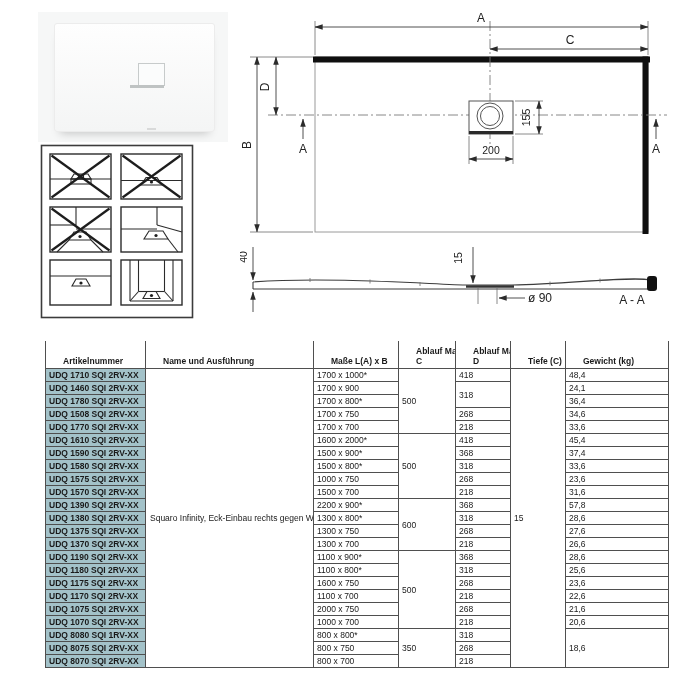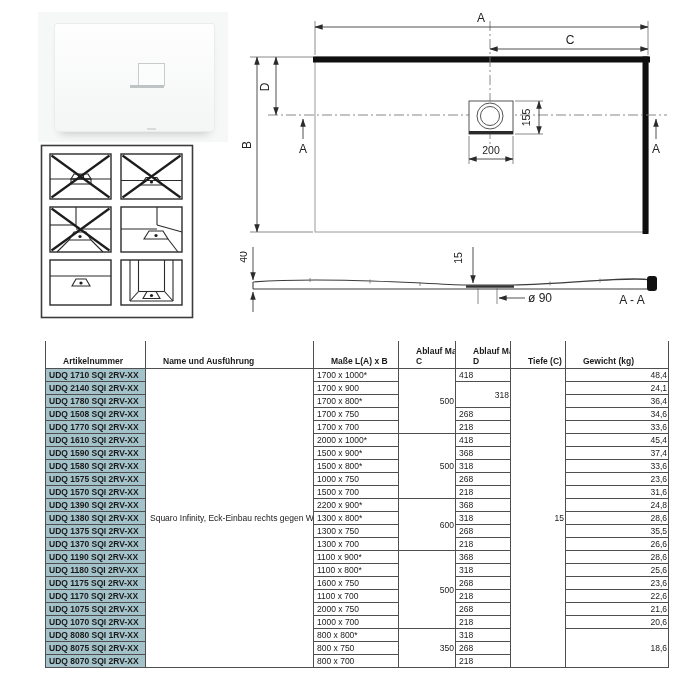--- a/index.html
+++ b/index.html
@@ -31,21 +31,21 @@
   .dot{fill:#1d1d1d;}
   
   .tblwrap{position:absolute;left:45px;top:341px;}
   table{border-collapse:collapse;table-layout:fixed;width:623px;}
   td,th{border:1px solid #4f4f4f;font-size:8.5px;overflow:hidden;white-space:nowrap;}
   th{border-top:none;font-weight:bold;text-align:left;vertical-align:bottom;padding:1px 1px 2px 17px;line-height:9.5px;height:24px;}
   td{padding:0 1px 0 3px;line-height:12px;}
   tr{height:13px;}
   .a{font-weight:bold;background:#a3c2c9;}
   .n{vertical-align:middle;padding-left:4px;}
-  .c,.t,.g{vertical-align:middle;text-align:right;}
+  .c,.t,.g{vertical-align:middle;}
 </style>
 </head>
 <body>
 
 <div class="photo">
   <div class="tray"></div>
   <div class="drain-sq"></div>
   <div class="drain-line"></div>
   <div class="photo-mark"></div>
 </div>
@@ -230,21 +230,21 @@
   <tr>
           <td class="a">UDQ 1710 SQI 2RV-XX</td>
           <td class="n" rowspan="23">Squaro Infinity, Eck-Einbau rechts gegen Wand</td>
           <td>1700 x 1000*</td>
           <td class="c" rowspan="5">500</td>
           <td>418</td>
           <td class="t" rowspan="23">15</td>
           <td class="g">48,4</td>
         </tr>
   <tr>
-          <td class="a">UDQ 2140 SQI 2RV-XX</td>
+          <td class="a">UDQ 1460 SQI 2RV-XX</td>
           <td>1700 x 900</td>
           <td class="c" rowspan="2">318</td>
           <td class="g">24,1</td>
         </tr>
   <tr>
           <td class="a">UDQ 1780 SQI 2RV-XX</td>
           <td>1700 x 800*</td>
           <td class="g">36,4</td>
         </tr>
   <tr>
@@ -254,21 +254,21 @@
           <td class="g">34,6</td>
         </tr>
   <tr>
           <td class="a">UDQ 1770 SQI 2RV-XX</td>
           <td>1700 x 700</td>
           <td>218</td>
           <td class="g">33,6</td>
         </tr>
   <tr>
           <td class="a">UDQ 1610 SQI 2RV-XX</td>
-          <td>2000 x 1000*</td>
+          <td>1600 x 2000*</td>
           <td class="c" rowspan="5">500</td>
           <td>418</td>
           <td class="g">45,4</td>
         </tr>
   <tr>
           <td class="a">UDQ 1590 SQI 2RV-XX</td>
           <td>1500 x 900*</td>
           <td>368</td>
           <td class="g">37,4</td>
         </tr>
@@ -288,33 +288,33 @@
           <td class="a">UDQ 1570 SQI 2RV-XX</td>
           <td>1500 x 700</td>
           <td>218</td>
           <td class="g">31,6</td>
         </tr>
   <tr>
           <td class="a">UDQ 1390 SQI 2RV-XX</td>
           <td>2200 x 900*</td>
           <td class="c" rowspan="4">600</td>
           <td>368</td>
-          <td class="g">24,8</td>
+          <td class="g">57,8</td>
         </tr>
   <tr>
           <td class="a">UDQ 1380 SQI 2RV-XX</td>
           <td>1300 x 800*</td>
           <td>318</td>
           <td class="g">28,6</td>
         </tr>
   <tr>
           <td class="a">UDQ 1375 SQI 2RV-XX</td>
           <td>1300 x 750</td>
           <td>268</td>
-          <td class="g">35,5</td>
+          <td class="g">27,6</td>
         </tr>
   <tr>
           <td class="a">UDQ 1370 SQI 2RV-XX</td>
           <td>1300 x 700</td>
           <td>218</td>
           <td class="g">26,6</td>
         </tr>
   <tr>
           <td class="a">UDQ 1190 SQI 2RV-XX</td>
           <td>1100 x 900*</td>

